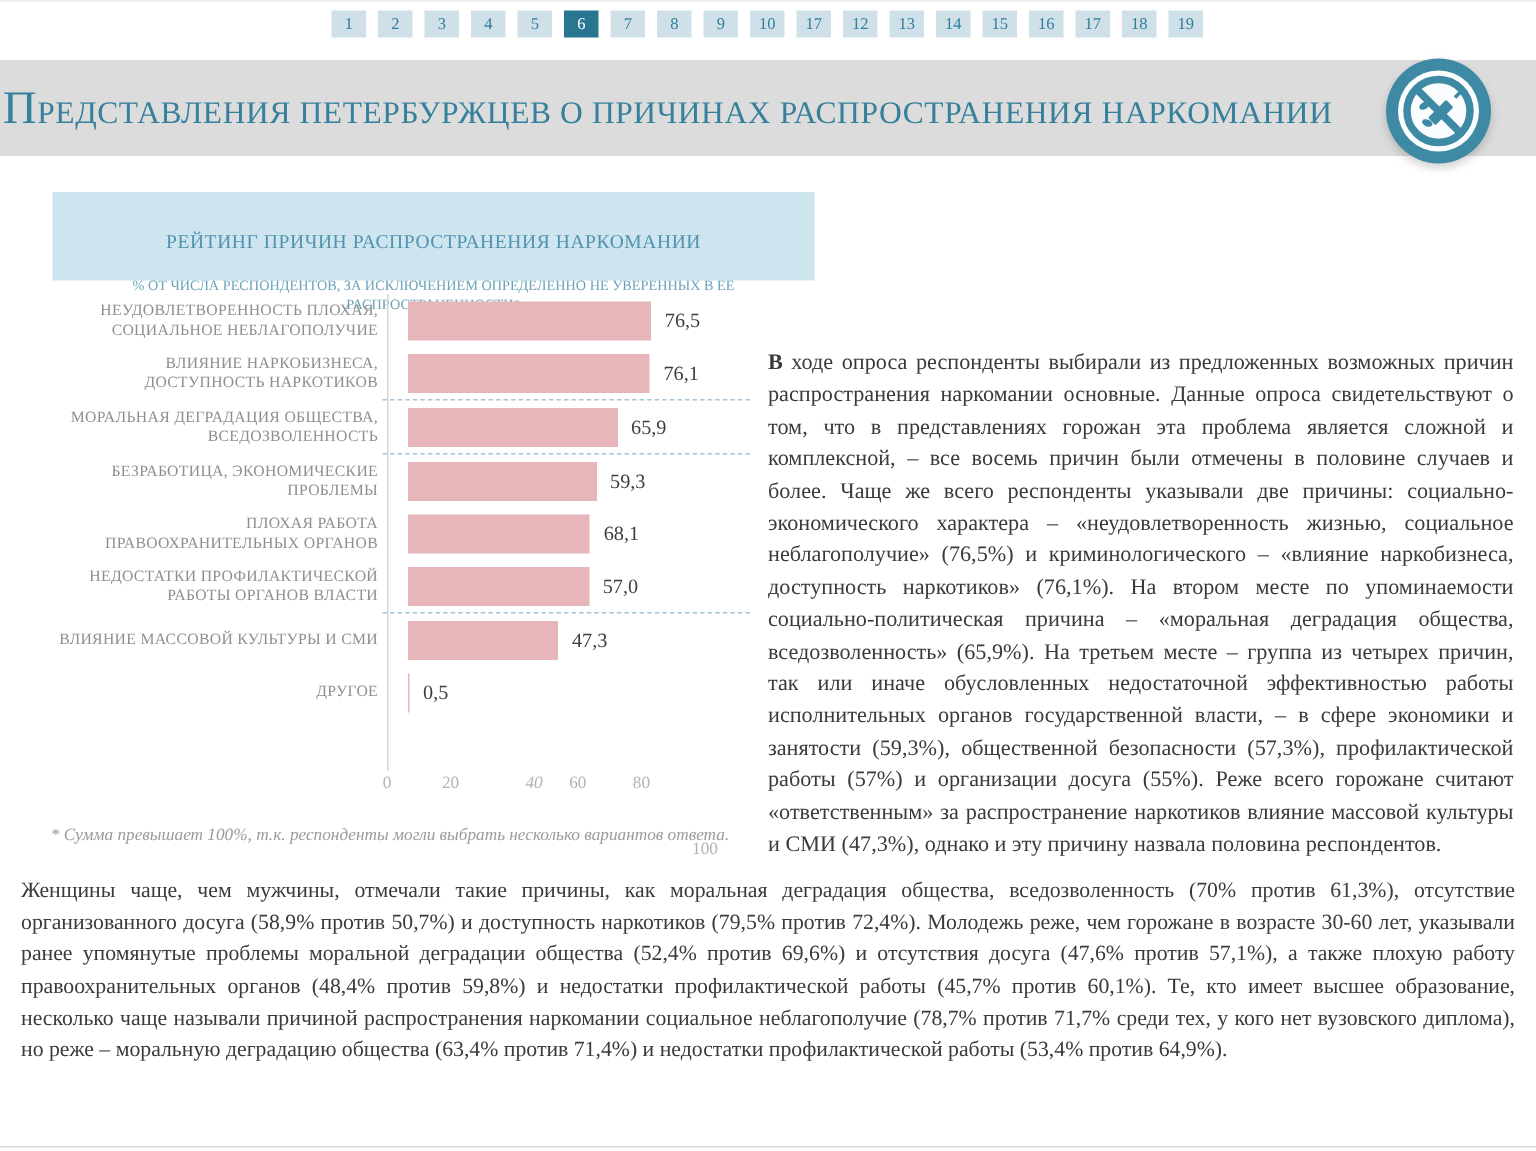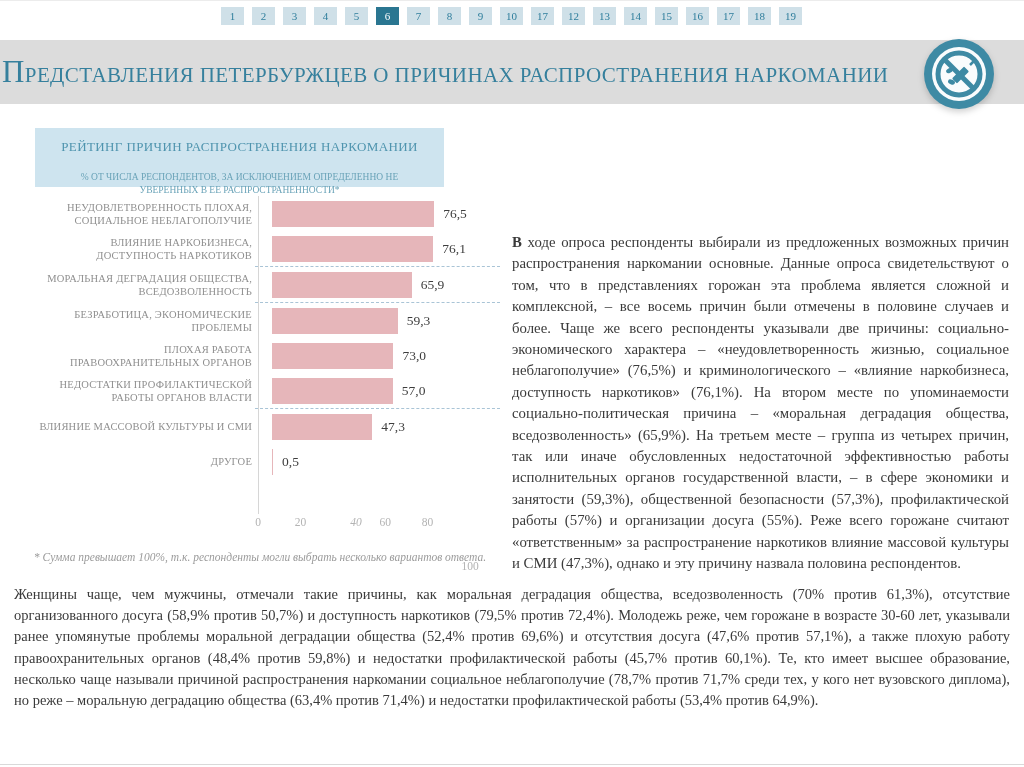--- a/index.html
+++ b/index.html
@@ -26,22 +26,22 @@
     color:#36809d; font-size:21px; letter-spacing:0.4px; white-space:nowrap;
   }
   .slide-title .cap { font-size:31px; }
 
   
   .badge { position:absolute; left:921px; top:36px; width:76px; height:76px;
            filter:drop-shadow(0 3px 3px rgba(0,0,0,0.18)); }
 
   
   .chart-head {
-    position:absolute; left:35px; top:128px; width:409px; height:59px;
-    background:#cee4ef; text-align:center; box-sizing:border-box; padding-top:11px;
+    position:absolute; left:35px; top:128px; width:508px; height:59px;
+    background:#cee4ef; text-align:center; box-sizing:border-box; padding-top:25px;
   }
   .chart-title { color:#4f94ae; font-size:13px; letter-spacing:0.4px; }
   .chart-sub   { margin-top:16px; color:#6aa3b8; font-size:9.5px; 
                  padding:0 28px; line-height:1.4; }
 
   .chart-rows { position:absolute; left:35px; top:196px; width:465px; }
   .crow { display:flex; height:35px; align-items:center; }
   .clabel {
     width:217px; text-align:right; font-size:10.5px; line-height:13px;
     color:#8f8f8f; letter-spacing:0.2px;
@@ -150,21 +150,21 @@
         <div class="clabel">БЕЗРАБОТИЦА, ЭКОНОМИЧЕСКИЕ ПРОБЛЕМЫ</div>
         <div class="cbararea">
           <div class="cbar" style="width: 125.716px; background: rgb(230, 182, 186);"></div>
           <div class="cval" style="left: 134.716px;">59,3</div>
         </div>
       </div>
       <div class="crow">
         <div class="clabel">ПЛОХАЯ РАБОТА ПРАВООХРАНИТЕЛЬНЫХ ОРГАНОВ</div>
         <div class="cbararea">
           <div class="cbar" style="width: 121.476px; background: rgb(230, 182, 186);"></div>
-          <div class="cval" style="left: 130.476px;">73,0</div>
+          <div class="cval" style="left: 130.476px;">68,1</div>
         </div>
       </div>
       <div class="crow">
         <div class="clabel">НЕДОСТАТКИ ПРОФИЛАКТИЧЕСКОЙ РАБОТЫ ОРГАНОВ ВЛАСТИ</div>
         <div class="cbararea">
           <div class="cbar" style="width: 120.84px; background: rgb(230, 182, 186);"></div>
           <div class="cval" style="left: 129.84px;">57,0</div>
         </div>
       </div>
       <div class="csep"></div>

